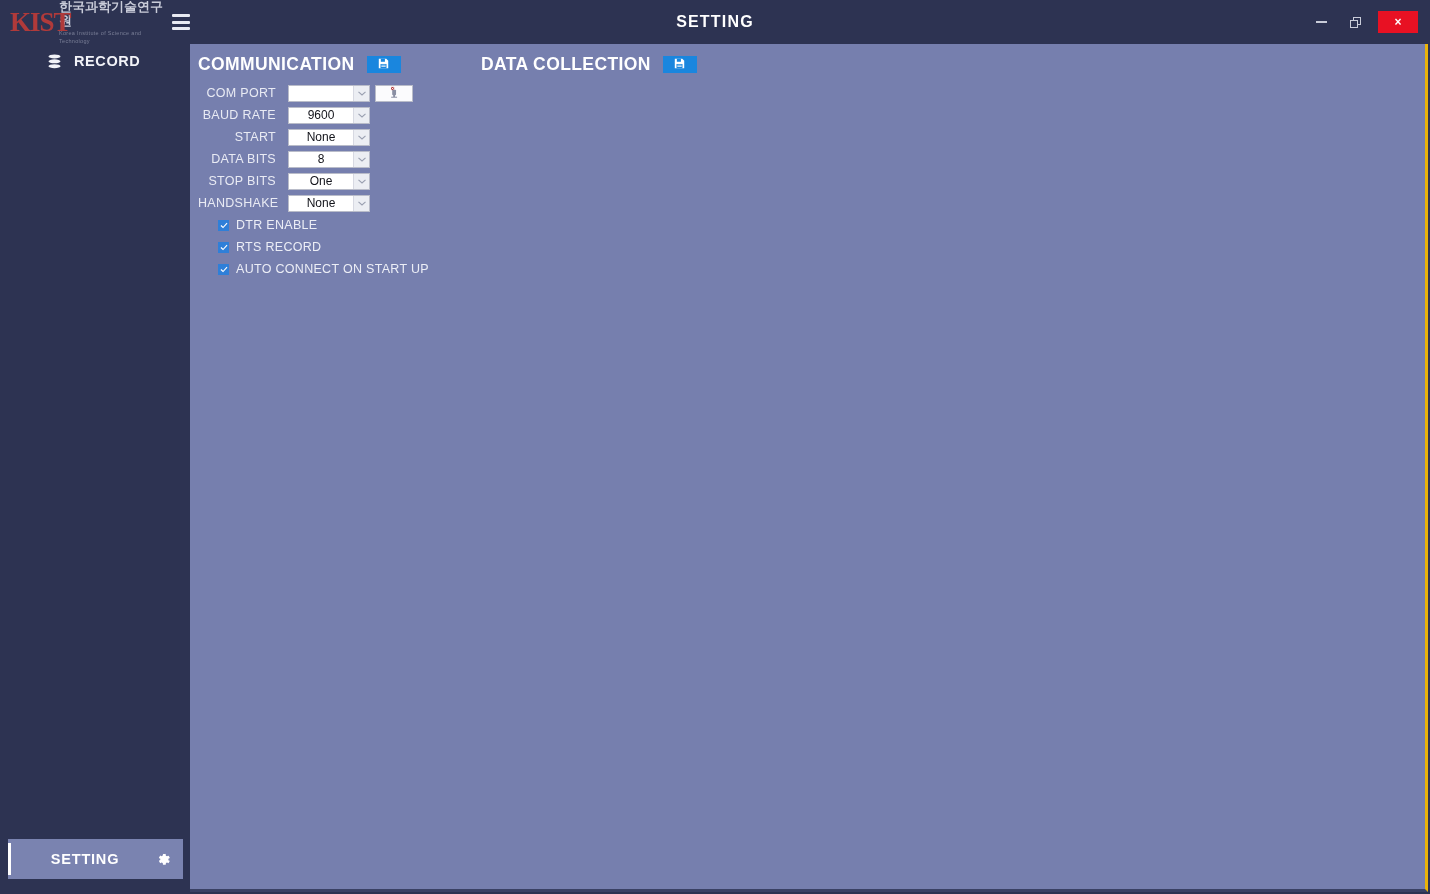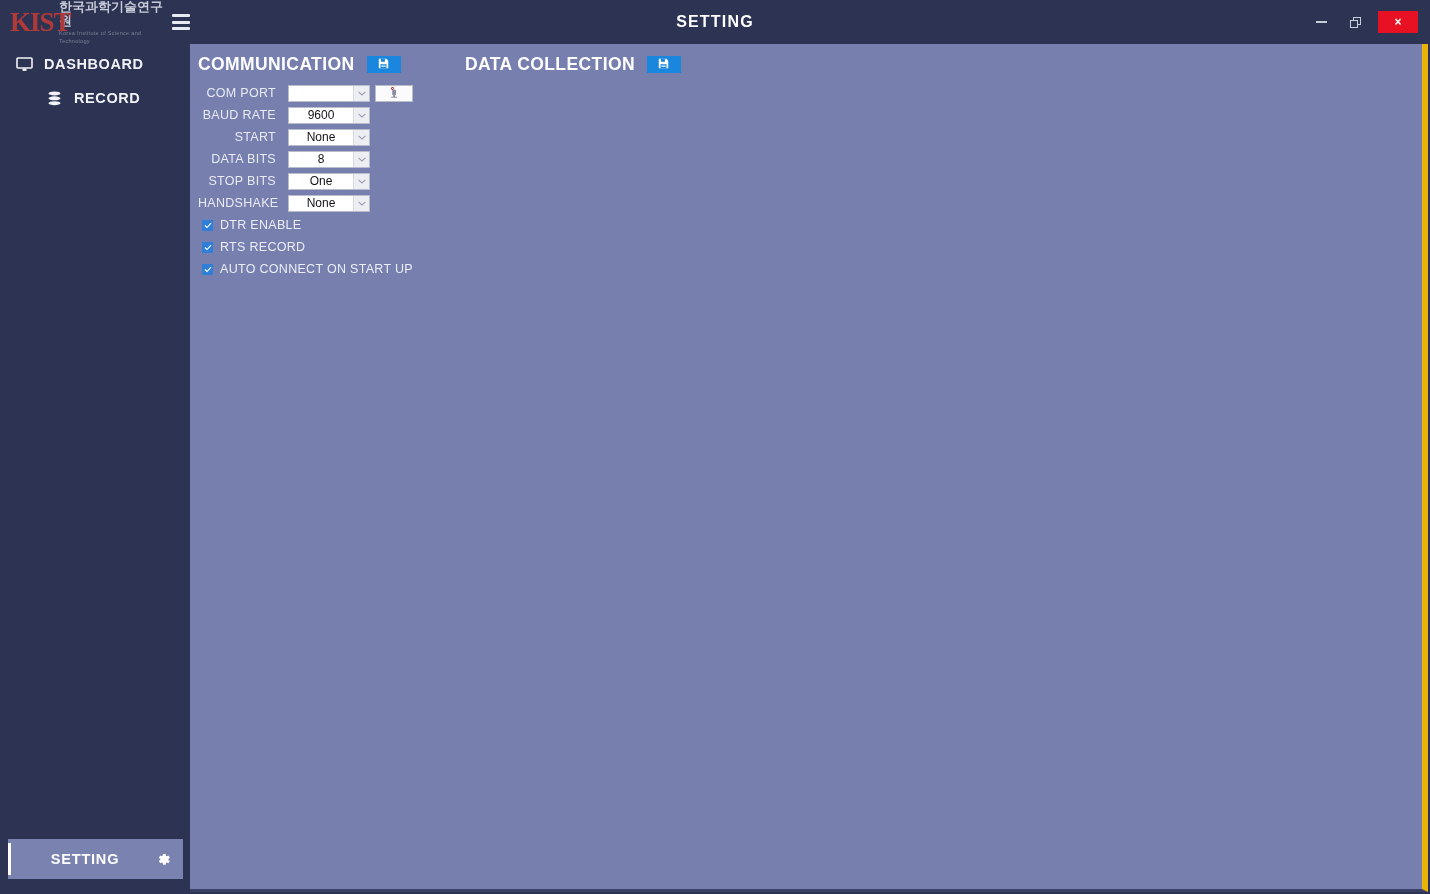--- a/index.html
+++ b/index.html
@@ -129,21 +129,21 @@
   #setting-gear {
     margin-right: 12px; color: #ffffff;
     display: flex; align-items: center;
   }
 
   
   #content {
     position: absolute; left: 190px; top: 44px;
     width: 1238px; height: 848px;
     background: #767fae;
-    border-right: 6px solid #eab308;
+    border-right: 3px solid #eab308;
     border-bottom: 3px solid #3a4164;
   }
   #panels {
     position: absolute; left: 8px; top: 8px;
     display: flex; align-items: flex-start;
   }
   .panel { position: relative; }
   .panel-head {
     display: flex; align-items: center;
     height: 24px;
@@ -198,21 +198,21 @@
     margin-left: 5px;
     background: #fbfbfd;
     border: 1px solid #b9bcc9;
     display: flex; align-items: center; justify-content: center;
     cursor: pointer;
   }
 
   .check-row {
     display: flex; align-items: center;
     height: 22px;
-    margin-left: 4px;
+    margin-left: 20px;
     cursor: pointer;
   }
   .checkbox {
     width: 11px; height: 11px; flex: none;
     background: #2f7fd8; border: 1px solid #2f7fd8;
     display: flex; align-items: center; justify-content: center;
   }
   .checkbox svg { display: block; }
   .check-label {
     margin-left: 7px;
@@ -255,29 +255,20 @@
         <i class="back"></i>
         <i class="front"></i>
       </span>
     </div>
     <div class="winbtn close">×</div>
   </div>
 </div>
 
 <div id="sidebar">
 
-  <div class="nav-item" id="nav-dashboard">
-    <span class="nav-icon">
-      <svg width="17" height="15" viewBox="0 0 17 15" fill="none">
-        <rect x="1" y="1" width="15" height="10" rx="1" stroke="#f2f3f8" stroke-width="1.6"></rect>
-        <rect x="6.5" y="11.5" width="4" height="2.4" fill="#f2f3f8"></rect>
-      </svg>
-    </span>
-    <span class="nav-label">DASHBOARD</span>
-  </div>
 
   <div class="nav-item" id="nav-record">
     <span class="nav-icon">
       <svg width="15" height="15" viewBox="0 0 15 15" fill="none">
         <ellipse cx="7.5" cy="2.4" rx="6" ry="2" fill="#f2f3f8"></ellipse>
         <ellipse cx="7.5" cy="7.3" rx="6" ry="2" fill="#f2f3f8"></ellipse>
         <ellipse cx="7.5" cy="12.2" rx="6" ry="2" fill="#f2f3f8"></ellipse>
       </svg>
     </span>
     <span class="nav-label">RECORD</span>

